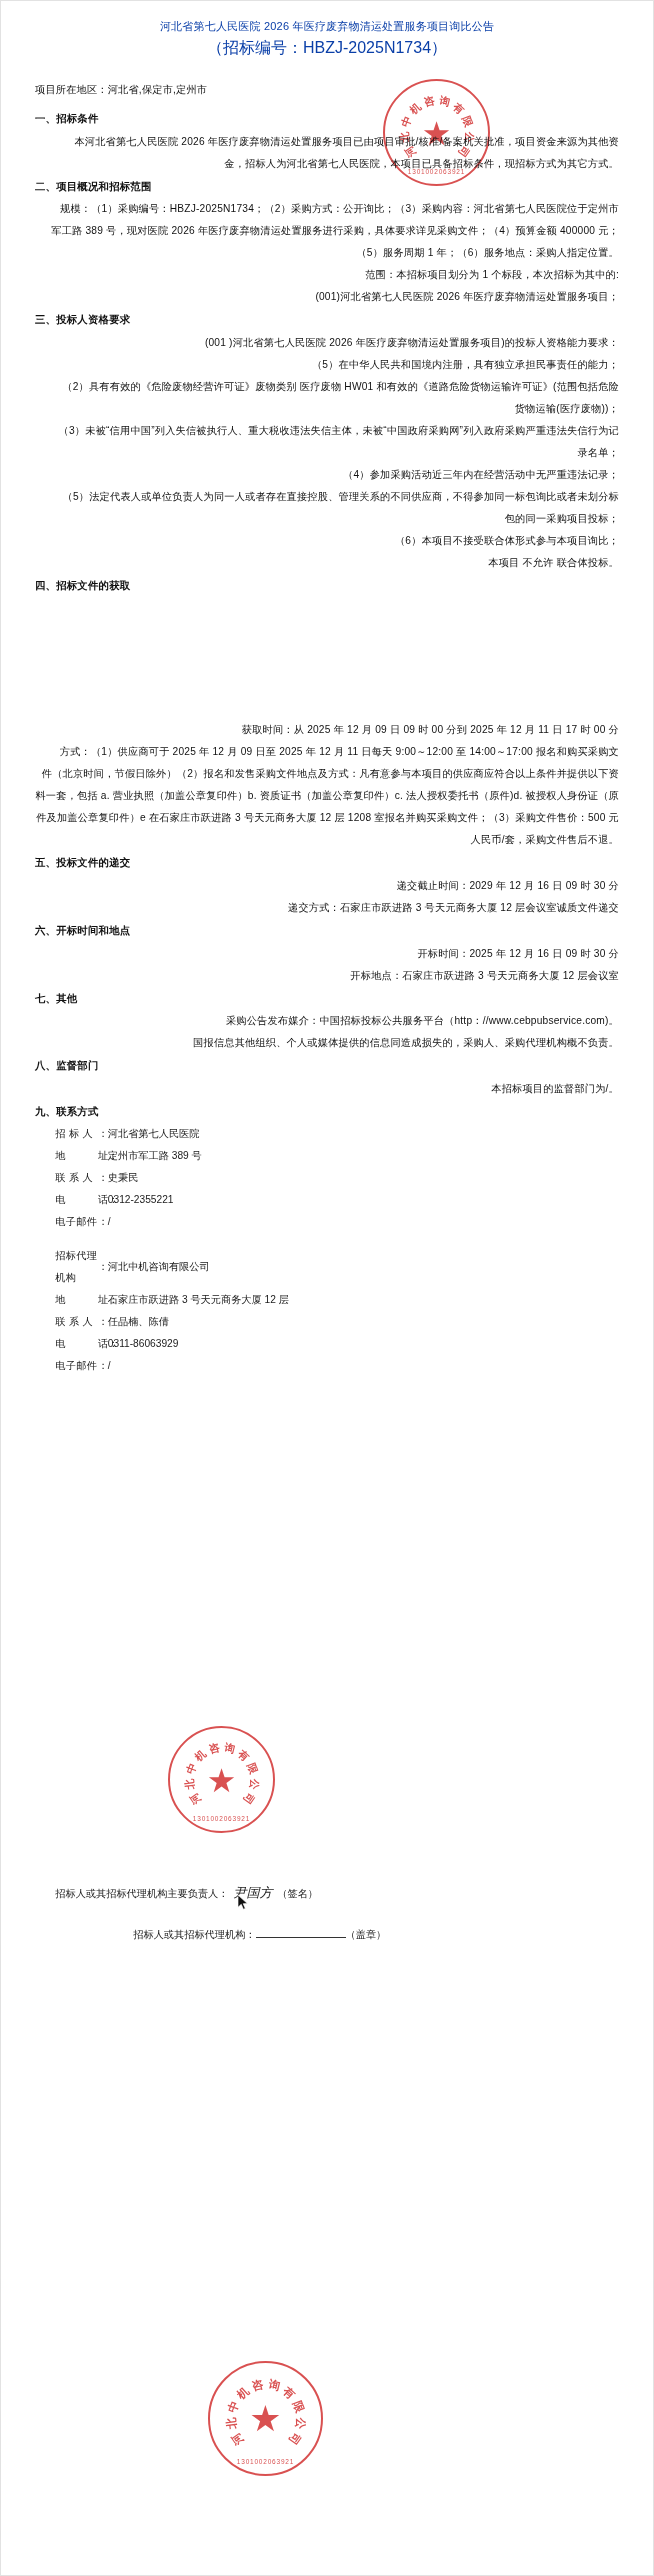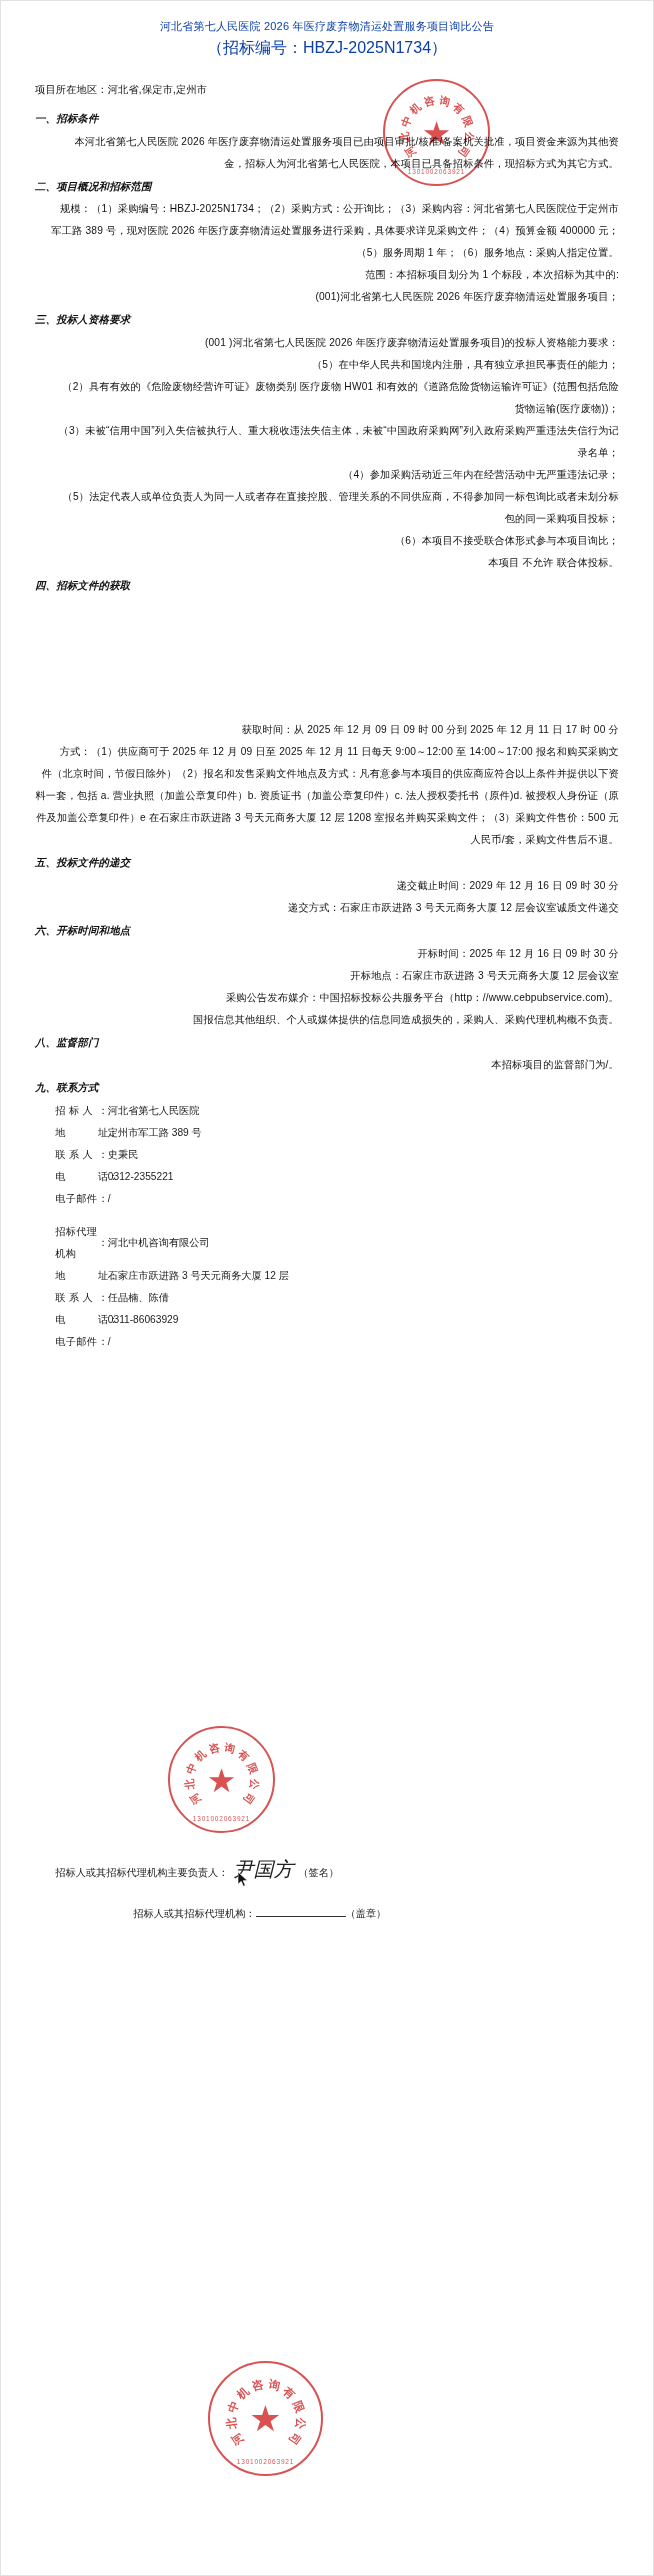--- a/index.html
+++ b/index.html
@@ -53,21 +53,20 @@
     letter-spacing: 0.2px;
   }
   p.indent2 { text-indent: 20.3px; text-align: right; }
   p.h2 {
     font-size: 10.4px;
     line-height: 23.6px;
     margin: 0;
     font-weight: bold;
     color: #111;
     letter-spacing: 0.2px;
-    font-style: italic;
   }
   .gap-big { height: 122px; }
 
   .contact-block {
     font-size: 10.2px;
     line-height: 22px;
   }
   .cline {
     display: flex;
     align-items: center;
@@ -130,21 +129,21 @@
 
   .sign-area {
     font-size: 10.2px;
     line-height: 24.4px;
     padding-left: 20.3px;
     position: relative;
   }
   .sig-name {
     font-family: "Liberation Serif", serif;
     font-style: italic;
-    font-size: 20px;
+    font-size: 13px;
     color: #222;
     padding: 0 4.9px;
   }
   .uline {
     display: inline-block;
     min-width: 90px;
     border-bottom: 0.8px solid #333;
     text-align: center;
   }
   .cursor {
@@ -246,20 +245,21 @@
     <p class="body indent2">方式：（1）供应商可于 2025 年 12 月 09 日至 2025 年 12 月 11 日每天 9:00～12:00 至 14:00～17:00 报名和购买采购文件（北京时间，节假日除外）（2）报名和发售采购文件地点及方式：凡有意参与本项目的供应商应符合以上条件并提供以下资料一套，包括 a. 营业执照（加盖公章复印件）b. 资质证书（加盖公章复印件）c. 法人授权委托书（原件)d. 被授权人身份证（原件及加盖公章复印件）e 在石家庄市跃进路 3 号天元商务大厦 12 层 1208 室报名并购买采购文件；（3）采购文件售价：500 元人民币/套，采购文件售后不退。</p>
 
     <p class="h2">五、投标文件的递交</p>
     <p class="body indent2">递交截止时间：2029 年 12 月 16 日 09 时 30 分</p>
     <p class="body indent2">递交方式：石家庄市跃进路 3 号天元商务大厦 12 层会议室诚质文件递交</p>
 
     <p class="h2">六、开标时间和地点</p>
     <p class="body indent2">开标时间：2025 年 12 月 16 日 09 时 30 分</p>
     <p class="body indent2">开标地点：石家庄市跃进路 3 号天元商务大厦 12 层会议室</p>
 
+    <p class="h2">七、其他</p>
     <p class="body indent2">采购公告发布媒介：中国招标投标公共服务平台（http：//www.cebpubservice.com)。</p>
     <p class="body indent2">国报信息其他组织、个人或媒体提供的信息同造成损失的，采购人、采购代理机构概不负责。</p>
 
     <p class="h2">八、监督部门</p>
     <p class="body indent2">本招标项目的监督部门为/。</p>
 
     <p class="h2">九、联系方式</p>
 
     <div class="contact-block">
       <div class="cline">

